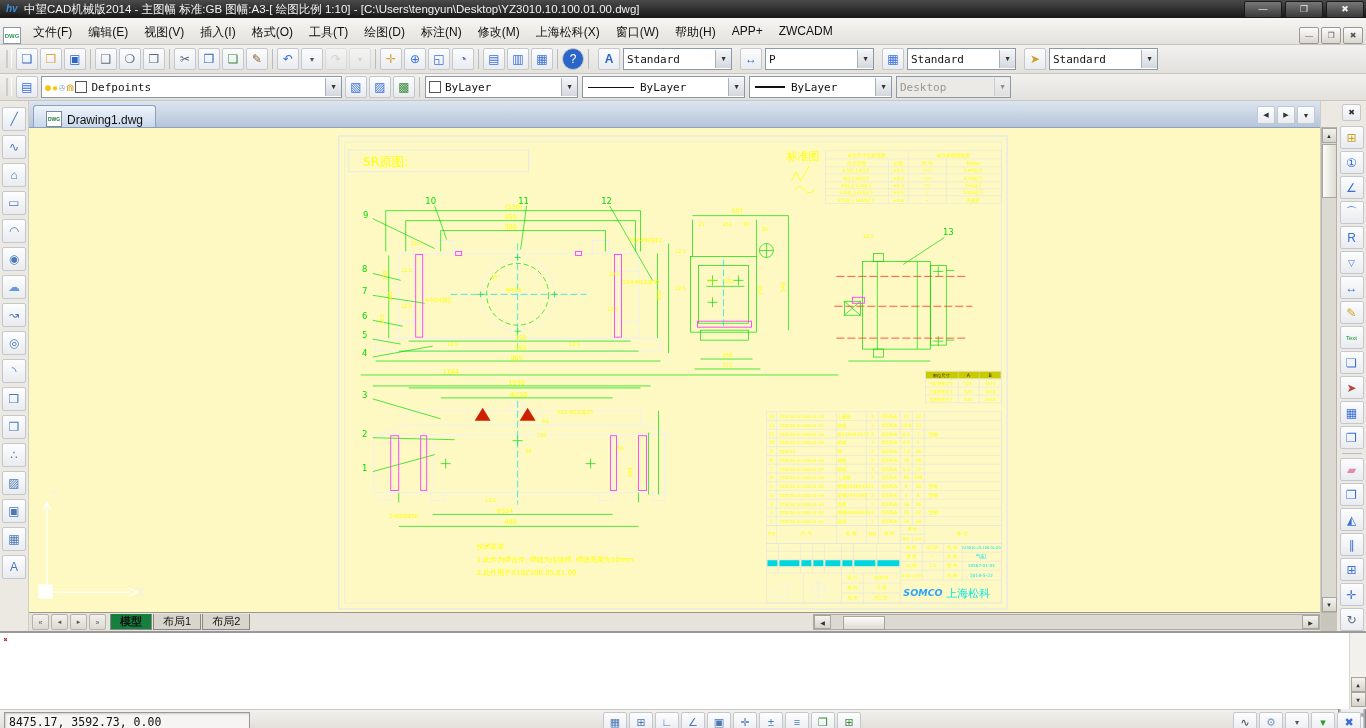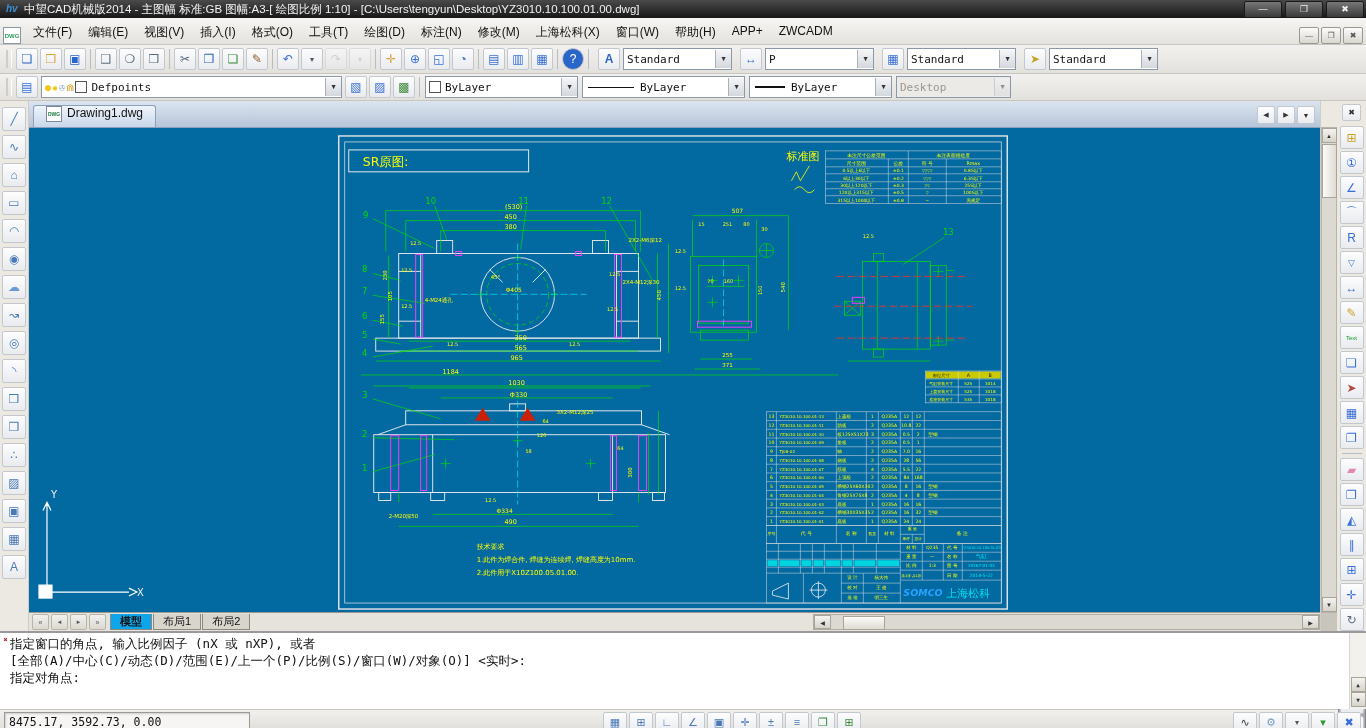--- a/index.html
+++ b/index.html
@@ -42,37 +42,37 @@
   .combo.dis{background:#eceae6;color:#9a9890}
   .tbgroup{display:flex;align-items:center;margin-left:5px}
   
   #mainrow{display:flex;height:530px}
   .vrail{background:#ece9e2;display:flex;flex-direction:column;align-items:center}
   #leftrail{width:28px;border-right:1px solid #cfcdc7;padding-top:4px}
   .vrail .ic{width:22px;height:22px;margin:2px 0}
   #centercol{flex:1;display:flex;flex-direction:column;min-width:0}
   
   #tabbar{height:26px;background:linear-gradient(#dce5f0,#b6c5d9);display:flex;align-items:flex-end;padding:0 4px;border-bottom:1px solid #8aa0bc}
-  .dtab{display:inline-flex;align-items:flex-start;gap:5px;padding:0 12px;height:21px;margin-right:2px;
+  .dtab{display:inline-flex;align-items:flex-end;gap:5px;padding:0 12px;height:21px;margin-right:2px;
         border:1px solid #8aa0bc;border-bottom:none;border-radius:3px 3px 0 0;
         background:linear-gradient(#eef4fb,#c9d7ea);font-size:12px;white-space:nowrap}
   .dtab.active{background:linear-gradient(#fde9b8,#f2bf5a);border-color:#c38f2f;font-weight:bold}
   .dwgic{width:14px;height:14px;background:#fff;border:1px solid #7a8a9a;color:#1a7a3a;font-size:5px;font-weight:bold;
          display:flex;align-items:center;justify-content:center}
   #tabctrl{margin-left:auto;display:flex;align-items:center;padding-bottom:3px}
   #tabctrl .ic{width:16px;height:16px;font-size:7px;color:#333}
   
-  #canvas{flex:1;background:#0369a1;position:relative;min-height:0}
+  #canvas{flex:1;background:#fef9c3;position:relative;min-height:0}
   #canvas svg{position:absolute;left:0;top:0;width:100%;height:100%;display:block}
   
   #layoutrow{height:18px;background:#e6e3dc;display:flex;align-items:center;border-top:1px solid #9a9890;padding-left:2px}
   #layoutrow .ic{width:15px;height:14px;font-size:7px;color:#555;border-color:#b8b4aa;background:linear-gradient(#f2f1ee,#dcd9d2)}
   .ltab{height:15px;padding:0 9px;display:flex;align-items:center;border:1px solid #8a8880;border-top:none;
         background:#d8d5cd;font-size:11px;margin-right:1px;white-space:nowrap}
-  .ltab.active{background:#0ea5e9;font-weight:bold}
+  .ltab.active{background:#15803d;font-weight:bold}
   .hs{display:flex;align-items:center;height:14px;background:#dcd9d2;border:1px solid #b0aca2;margin-left:auto;width:505px}
   .hs .harr{width:15px;height:12px;background:linear-gradient(#f4f3f0,#d6d3cb);border:1px solid #a8a49a;
             display:flex;align-items:center;justify-content:center;font-size:6px;color:#333}
   .hs .htrack{flex:1;height:12px;position:relative}
   .hs .hthumb{position:absolute;left:12px;top:0;width:40px;height:12px;background:linear-gradient(#fcfbf9,#dedbd3);border:1px solid #a8a49a}
   
   #rightrail{width:46px;display:flex}
   #vscroll{width:16px;display:flex;flex-direction:column;background:#ece9e2;border-left:1px solid #cfcdc7}
   #vscroll .sp{height:26px}
   #vscroll .vtrack{flex:1;background:#dcd9d2;border:1px solid #b8b4aa;display:flex;flex-direction:column;align-items:center}
@@ -713,25 +713,20 @@
           <span class="ic">▲</span>
           <span class="ic">≡</span>
         </span>
     </div>
   </div>
 </div>
 
 <div id="cmdarea">
   <span id="cmdclose">✖</span>
   <div id="cmdmain">
-    <div id="cmdhist">
-      <div class="cline">指定窗口的角点, 输入比例因子 (nX 或 nXP), 或者</div>
-      <div class="cline">[全部(A)/中心(C)/动态(D)/范围(E)/上一个(P)/比例(S)/窗口(W)/对象(O)] &lt;实时&gt;:</div>
-      <div class="cline">指定对角点:</div>
-    </div>
   </div>
   <div id="cmdscroll">
     <span class="varr">▲</span>
     <span class="varr">▼</span>
   </div>
 </div>
 
 <div id="statusbar">
   <span id="coords">8475.17, 3592.73, 0.00</span>
   <span id="stspacer"></span>

